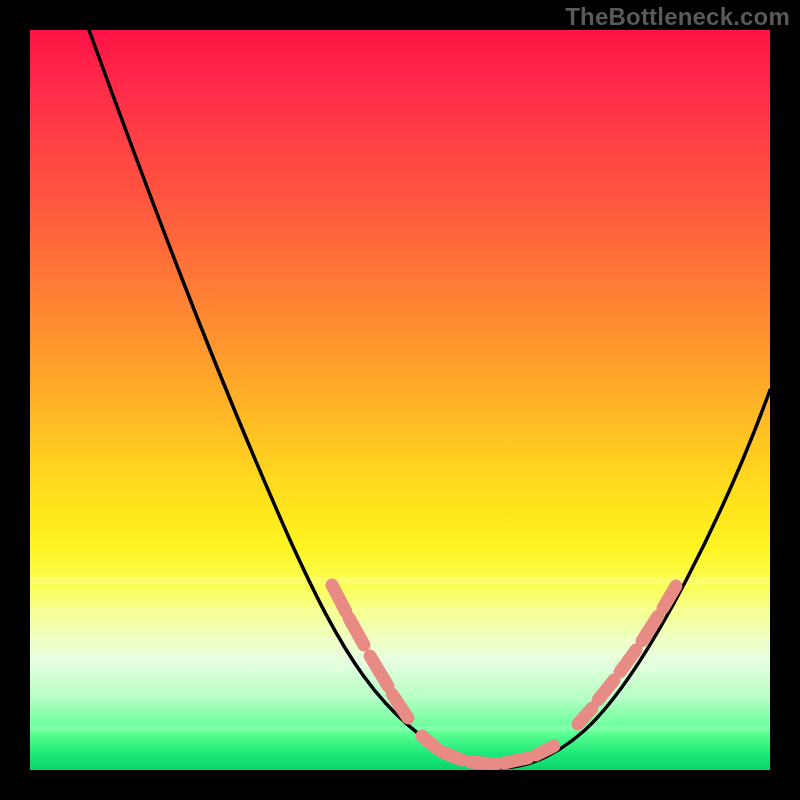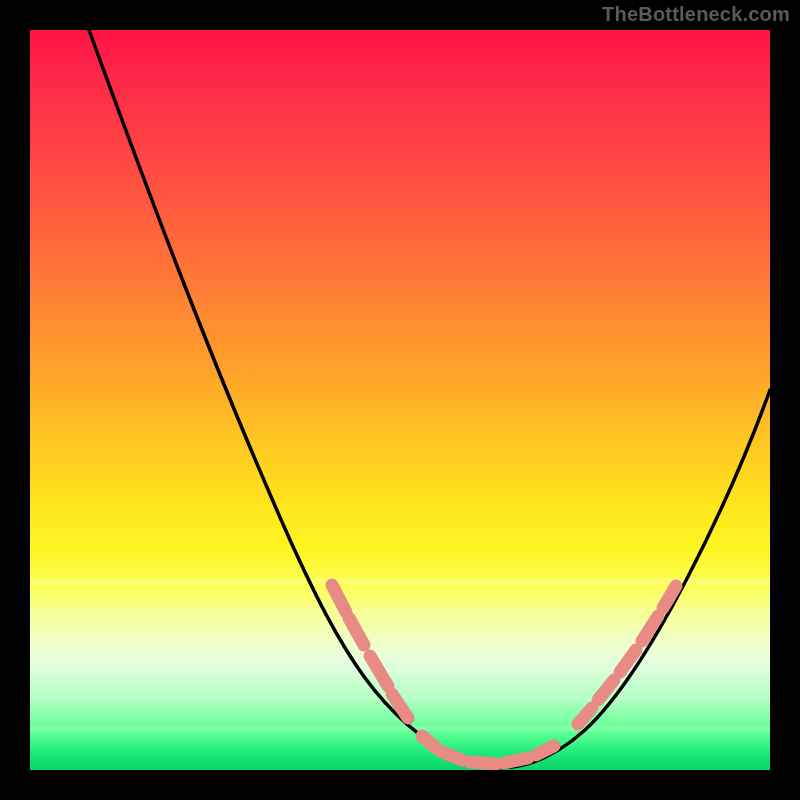--- a/index.html
+++ b/index.html
@@ -15,21 +15,21 @@
     position: relative;
     width: 800px;
     height: 800px;
     background: #000000;
   }
   .watermark {
     position: absolute;
     top: 3px;
     right: 10px;
     color: #5a5a5a;
-    font-size: 20px;
+    font-size: 24px;
     font-weight: 600;
     letter-spacing: 0.2px;
     z-index: 20;
     margin-left: 12px;
   }
   .plot {
     position: absolute;
     left: 30px;
     top: 30px;
     width: 740px;

